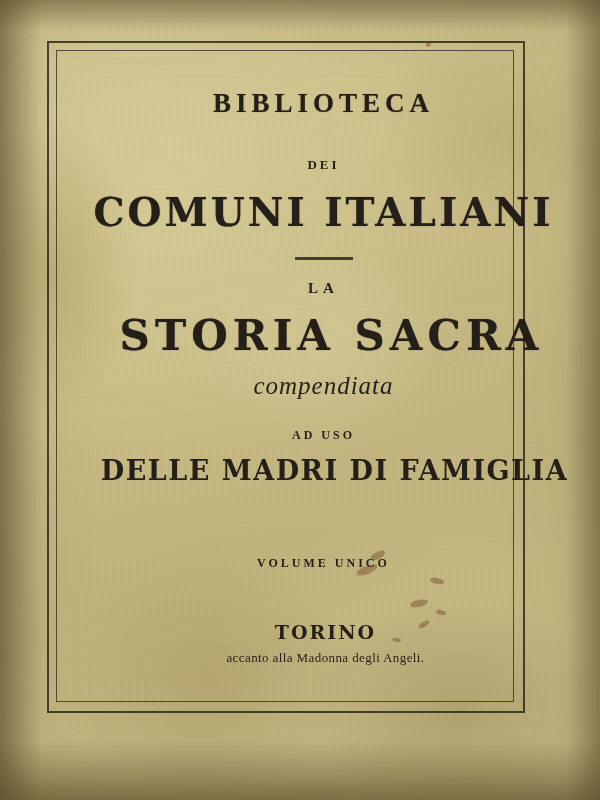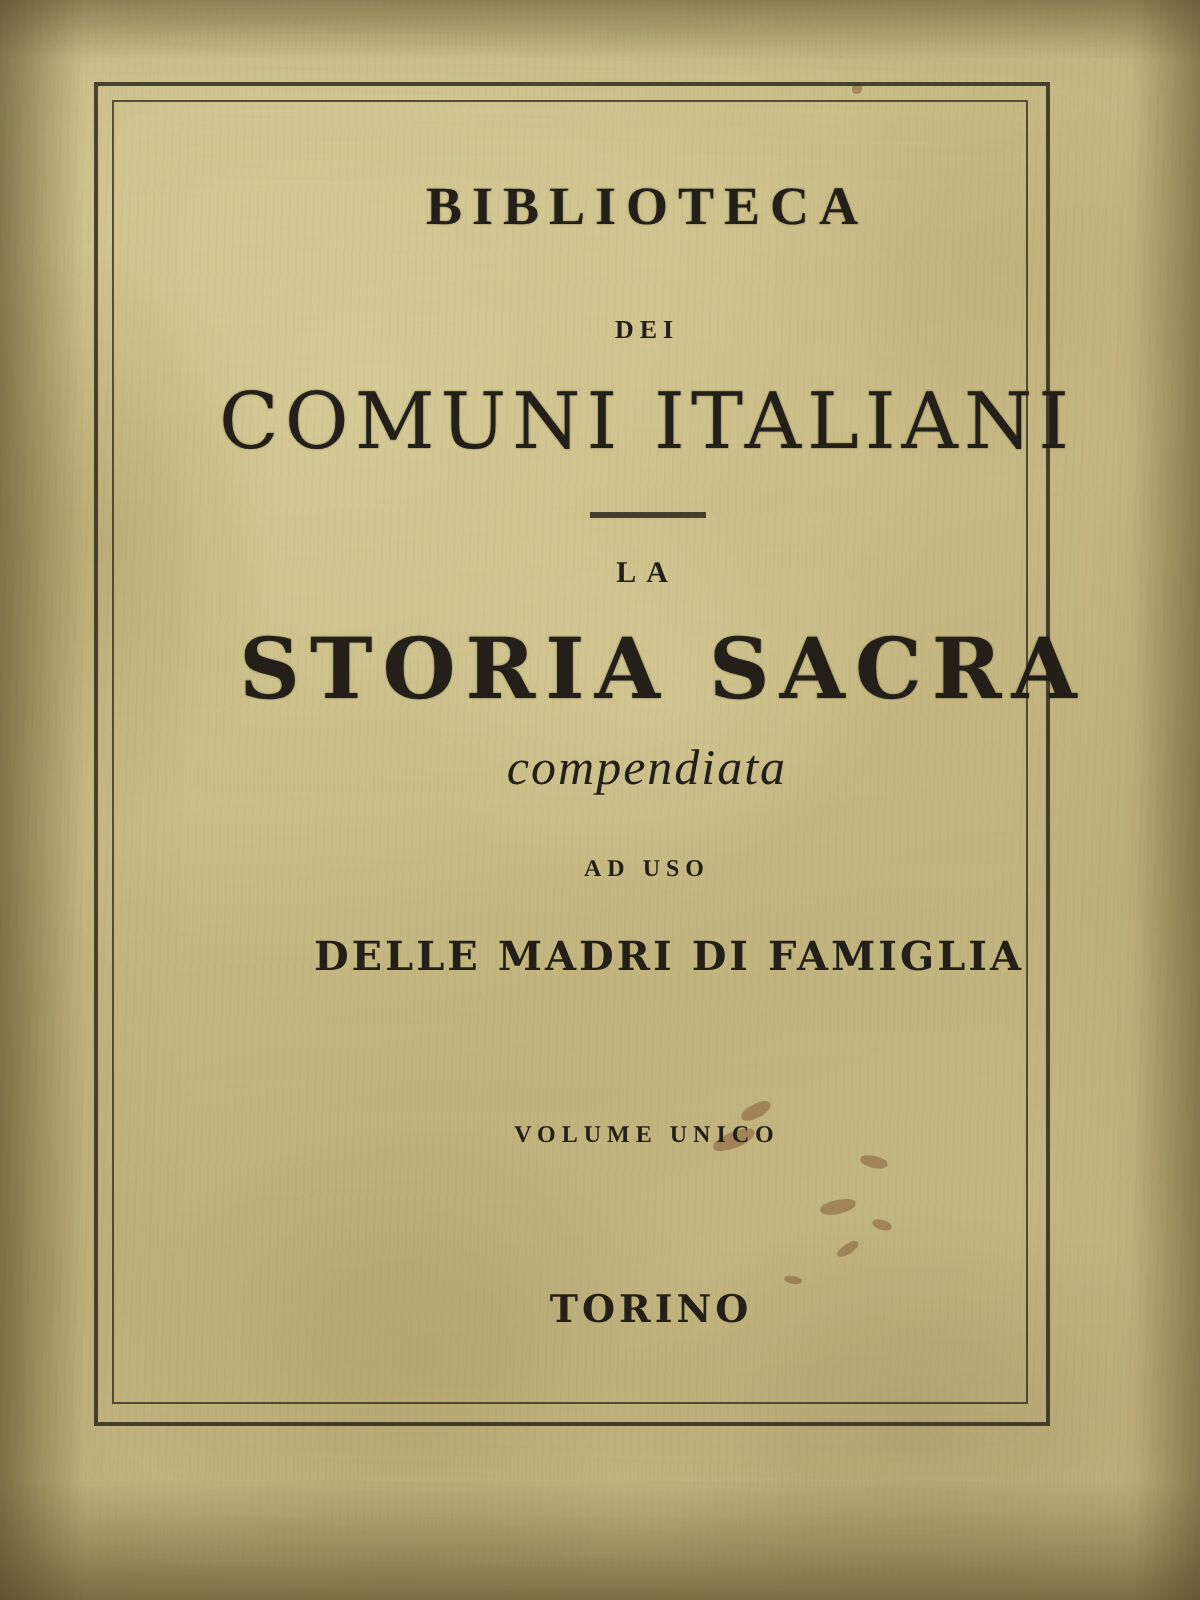--- a/index.html
+++ b/index.html
@@ -108,21 +108,21 @@
   .t-dei {
     margin-top: 38px;
     font-size: 13px;
     letter-spacing: 3px;
     font-weight: bold;
   }
   .t-comuni {
     margin-top: 16px;
     font-size: 39px;
     letter-spacing: 3px;
-    font-weight: normal;
+    font-weight: bold;
     font-family: "DejaVu Serif", serif;
     text-shadow: 0 0 1px rgba(40,34,24,0.55);
   }
   .rule {
     width: 58px;
     height: 3px;
     background: #2b271e;
     margin: 22px auto 0 auto;
     opacity: 0.85;
   }
@@ -148,22 +148,22 @@
     font-family: "Liberation Serif", serif;
     letter-spacing: 1px;
   }
   .t-aduso {
     margin-top: 28px;
     font-size: 12px;
     letter-spacing: 3px;
     font-weight: bold;
   }
   .t-madri {
-    margin-top: 24px;
-    font-size: 20px;
+    margin-top: 12px;
+    font-size: 27px;
     letter-spacing: 1.5px;
     font-weight: bold;
     font-family: "DejaVu Serif", serif;
     padding-left: 22px;
   }
   .t-volume {
     margin-top: 70px;
     font-size: 12px;
     letter-spacing: 3px;
     font-weight: bold;
@@ -239,20 +239,21 @@
     <div class="t-la">LA</div>
     <div class="t-storia">STORIA SACRA</div>
     <div class="t-compendiata">compendiata</div>
     <div class="t-aduso">AD USO</div>
     <div class="t-madri">DELLE MADRI DI FAMIGLIA</div>
 
     <div class="t-volume">VOLUME UNICO</div>
 
     <div class="imprint">
       <div class="t-torino">TORINO</div>
+      <div class="t-accanto">accanto alla Madonna degli Angeli.</div>
     </div>
   </div>
 
   <div class="edge-dark"></div>
   <div class="left-shadow"></div>
   <div class="right-shadow"></div>
   <div class="top-shadow"></div>
   <div class="bottom-shadow"></div>
 </div>
 

